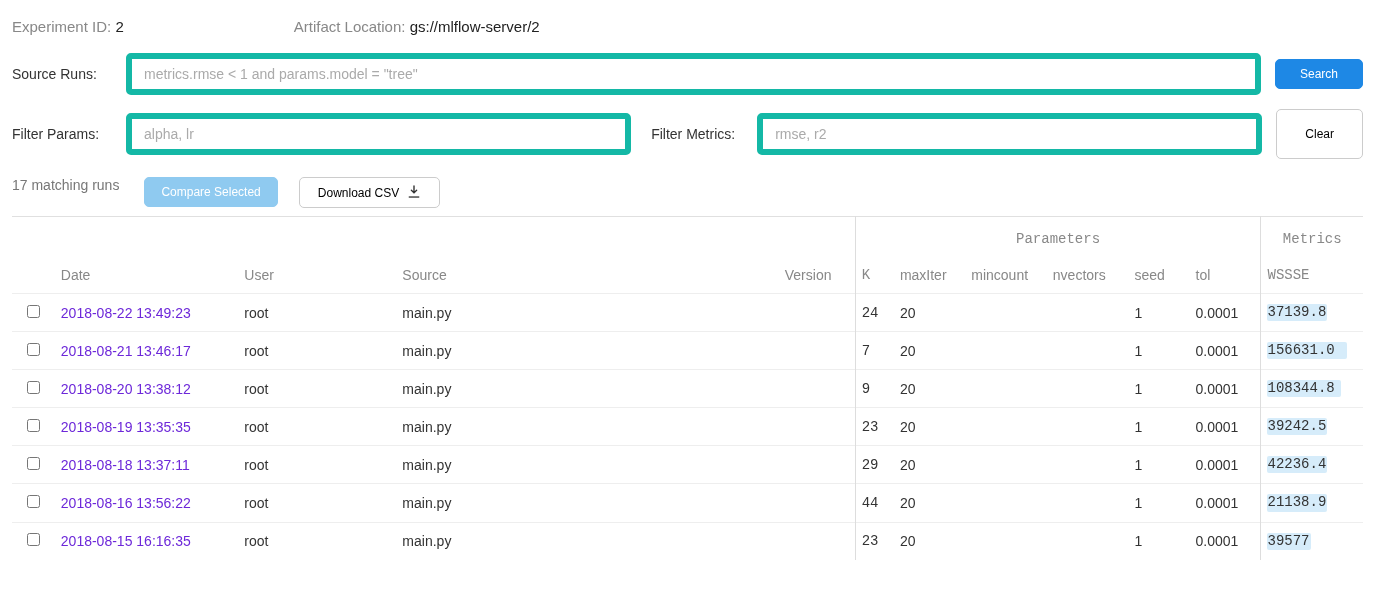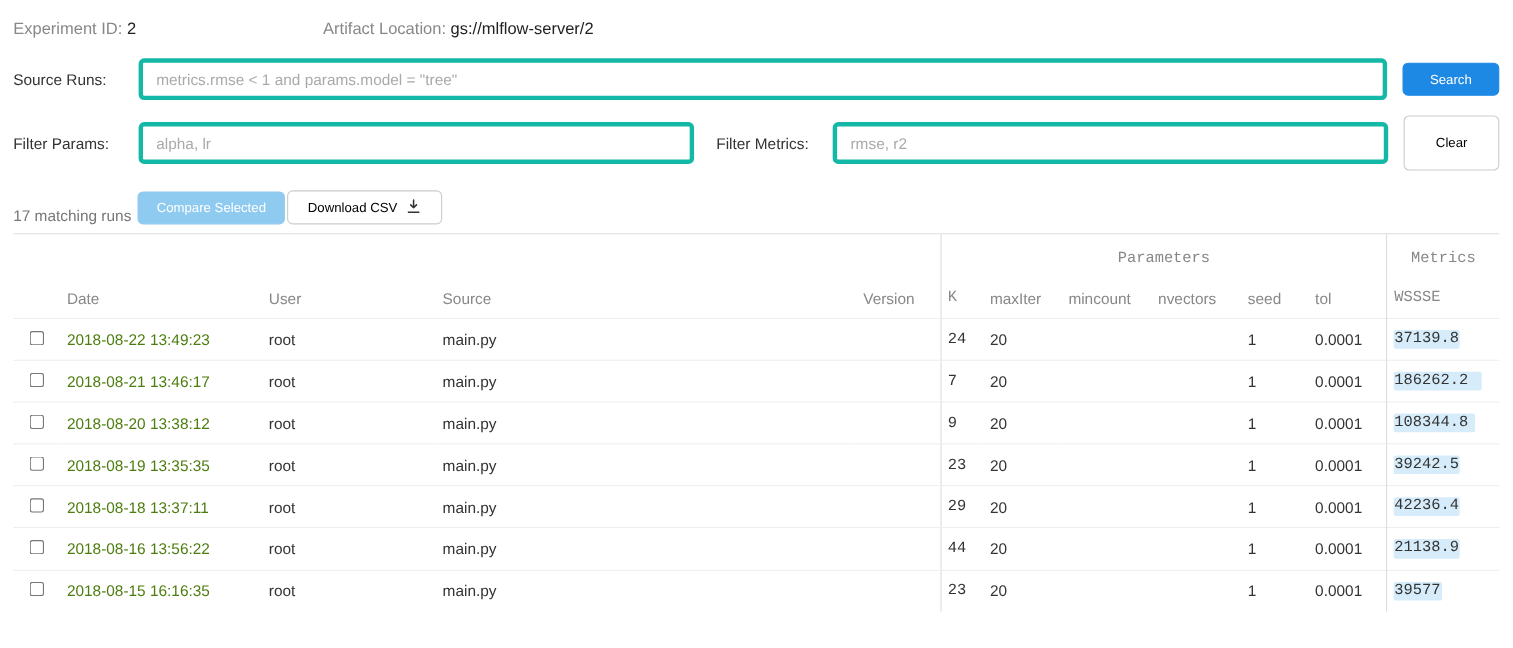--- a/index.html
+++ b/index.html
@@ -11,21 +11,21 @@
     padding: 12px;
     width: 1375px;
   }
   .meta-row { padding: 6px 0 18px 0; display: flex; gap: 170px; font-size: 15px; }
   .meta-label { color: #888; }
   .meta-value { color: #222; }
 
   .form-row { display: flex; align-items: center; gap: 14px; margin-bottom: 14px; }
   .form-label { color: #333; flex: 0 0 100px; }
   .text-input {
-    border: 4px solid #14b8a6;
+    border: 6px solid #14b8a6;
     border-radius: 5px;
     padding: 7px 12px;
     font-size: 14px;
     color: #333;
     background:#fff;
   }
   .text-input::placeholder { color: #aaa; }
   .search-input { flex: 1 1 auto; }
   .half-input { flex: 1 1 0; }
   .filter-metrics-label { color:#333; flex: 0 0 auto; padding:0 8px 0 6px;}
@@ -35,34 +35,34 @@
     padding: 7px 18px;
     background: #fff;
     font-size: 12px;
     cursor: pointer;
     white-space: nowrap;
   }
   .btn-primary { background:#1e88e5; border-color:#1e88e5; color:#fff; font-weight:500; padding:7px 24px;}
   .btn-disabled { background:#8fcaf0; border-color:#8fcaf0; color:#fff; cursor:default; padding:7px 16px;}
   .btn svg { vertical-align: -2px; margin-left:4px; }
 
-  .action-row { display:flex; align-items:flex-end; gap:2px; margin-bottom:8px; margin-top:18px;}
+  .action-row { display:flex; align-items:flex-start; gap:21px; margin-bottom:8px; margin-top:18px;}
   .result-count { color:#777; flex:0 0 auto; margin-right:4px;}
 
   table.runs { width:100%; border-collapse:collapse; table-layout:fixed; }
   table.runs th, table.runs td {
     text-align:left;
     padding: 10px 6px 10px 6px;
     font-weight:400;
   }
   table.runs thead th { color:#888; }
   table.runs thead tr.groups th { text-align:center; color:#888; padding-top:14px; padding-bottom:10px;}
   table.runs thead { border-top:1px solid #e0e0e0; }
   table.runs tbody tr { border-top:1px solid #eee; }
-  table.runs td.link a { color:#4d7c0f; text-decoration:none; }
+  table.runs td.link a { color:#6d28d9; text-decoration:none; }
 
   col.c-check { width:42px; }
   col.c-date  { width:180px; }
   col.c-user  { width:155px; }
   col.c-source{ width:370px; }
   col.c-version{ width:80px; }
   col.c-k     { width:38px; }
   col.c-maxiter{ width:70px; }
   col.c-mincount{ width:80px; }
   col.c-nvectors{ width:80px; }
@@ -178,21 +178,21 @@
         <td class="link"><a href="#">2018-08-21 13:46:17</a></td>
         <td>root</td>
         <td>main.py</td>
         <td></td>
         <td class="vline-a">7</td>
         <td>20</td>
         <td></td>
         <td></td>
         <td>1</td>
         <td>0.0001</td>
-        <td class="vline-a"><span class="metric-bar" style="min-width: 80px;">186262.2</span></td>
+        <td class="vline-a"><span class="metric-bar" style="min-width: 80px;">156631.0</span></td>
       </tr>
       <tr>
         <td class="td-check"><input type="checkbox" style=""></td>
         <td class="link"><a href="#">2018-08-20 13:38:12</a></td>
         <td>root</td>
         <td>main.py</td>
         <td></td>
         <td class="vline-a">9</td>
         <td>20</td>
         <td></td>

